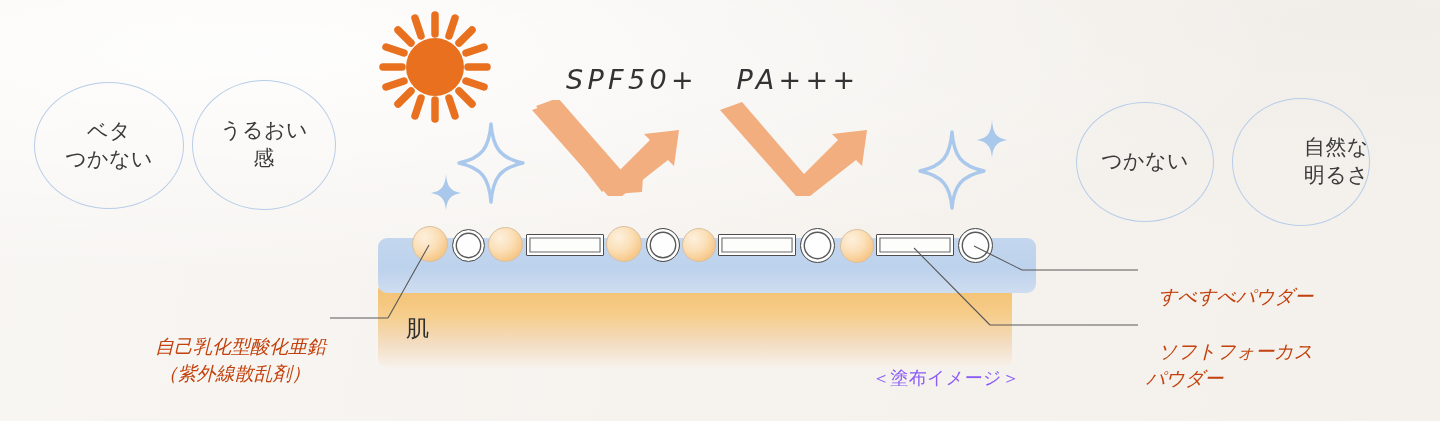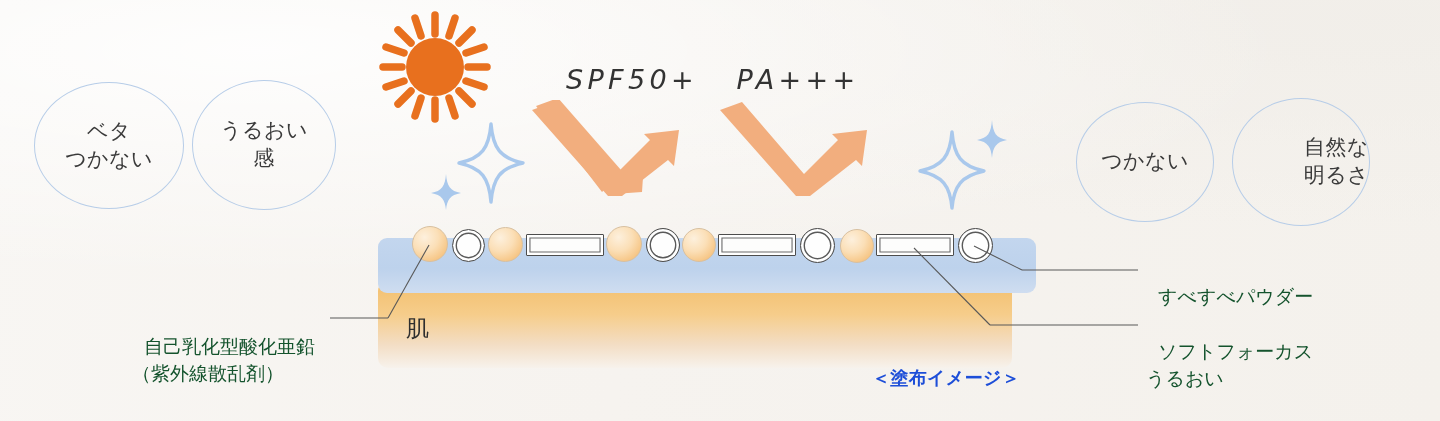--- a/index.html
+++ b/index.html
@@ -80,30 +80,30 @@
   .p-plate{
     background:#fdfdfc;
     border:1.2px solid #4d4d4d;
     box-shadow:inset 0 0 0 2.4px #ffffff, inset 0 0 0 3.5px #6a6a6a;
     border-radius:1px;
   }
 
   
   #leaders{position:absolute;left:0;top:0;width:1440px;height:421px;z-index:6;}
   .callout{
-    position:absolute;z-index:7;font-size:19px;color:#14532d;line-height:1.45;
-    font-family:"DejaVu Sans","Liberation Sans",sans-serif;white-space:pre;
-  }
-  #zinc-label{left:132px;top:305px;text-align:left;}
+    position:absolute;z-index:7;font-size:19px;color:#c2410c;line-height:1.45;
+    font-family:"DejaVu Sans","Liberation Sans",sans-serif;white-space:pre;font-style:italic;
+  }
+  #zinc-label{left:143px;top:305px;text-align:center;}
   #smooth-powder-label{left:1146px;top:255px;}
   #soft-focus-label{left:1146px;top:310px;}
   #apply-caption{
     position:absolute;left:872px;top:366px;z-index:7;
-    font-size:18px;color:#1d4ed8;letter-spacing:.02em;
-    font-family:"DejaVu Sans","Liberation Sans",sans-serif;white-space:pre;font-weight:bold;
+    font-size:18px;color:#8b5cf6;letter-spacing:.02em;
+    font-family:"DejaVu Sans","Liberation Sans",sans-serif;white-space:pre;
   }
 </style>
 </head>
 <body>
 
 <div id="paper-texture"></div>
 
 <div class="bubble" style="left:34px;top:82px;width:148px;height:125px;">
   <span style="white-space:pre-line;">ベタ
 つかない</span>
@@ -203,16 +203,16 @@
   <span style="white-space:pre-line;">自己乳化型酸化亜鉛
 （紫外線散乱剤）</span>
 </div>
 
 <div class="callout" id="smooth-powder-label">
   <span style="white-space:pre-line;">すべすべパウダー</span>
 </div>
 
 <div class="callout" id="soft-focus-label">
   <span style="white-space:pre-line;">ソフトフォーカス
-うるおい</span>
+パウダー</span>
 </div>
 
 <div id="apply-caption">＜塗布イメージ＞</div>
 
 </body></html>

